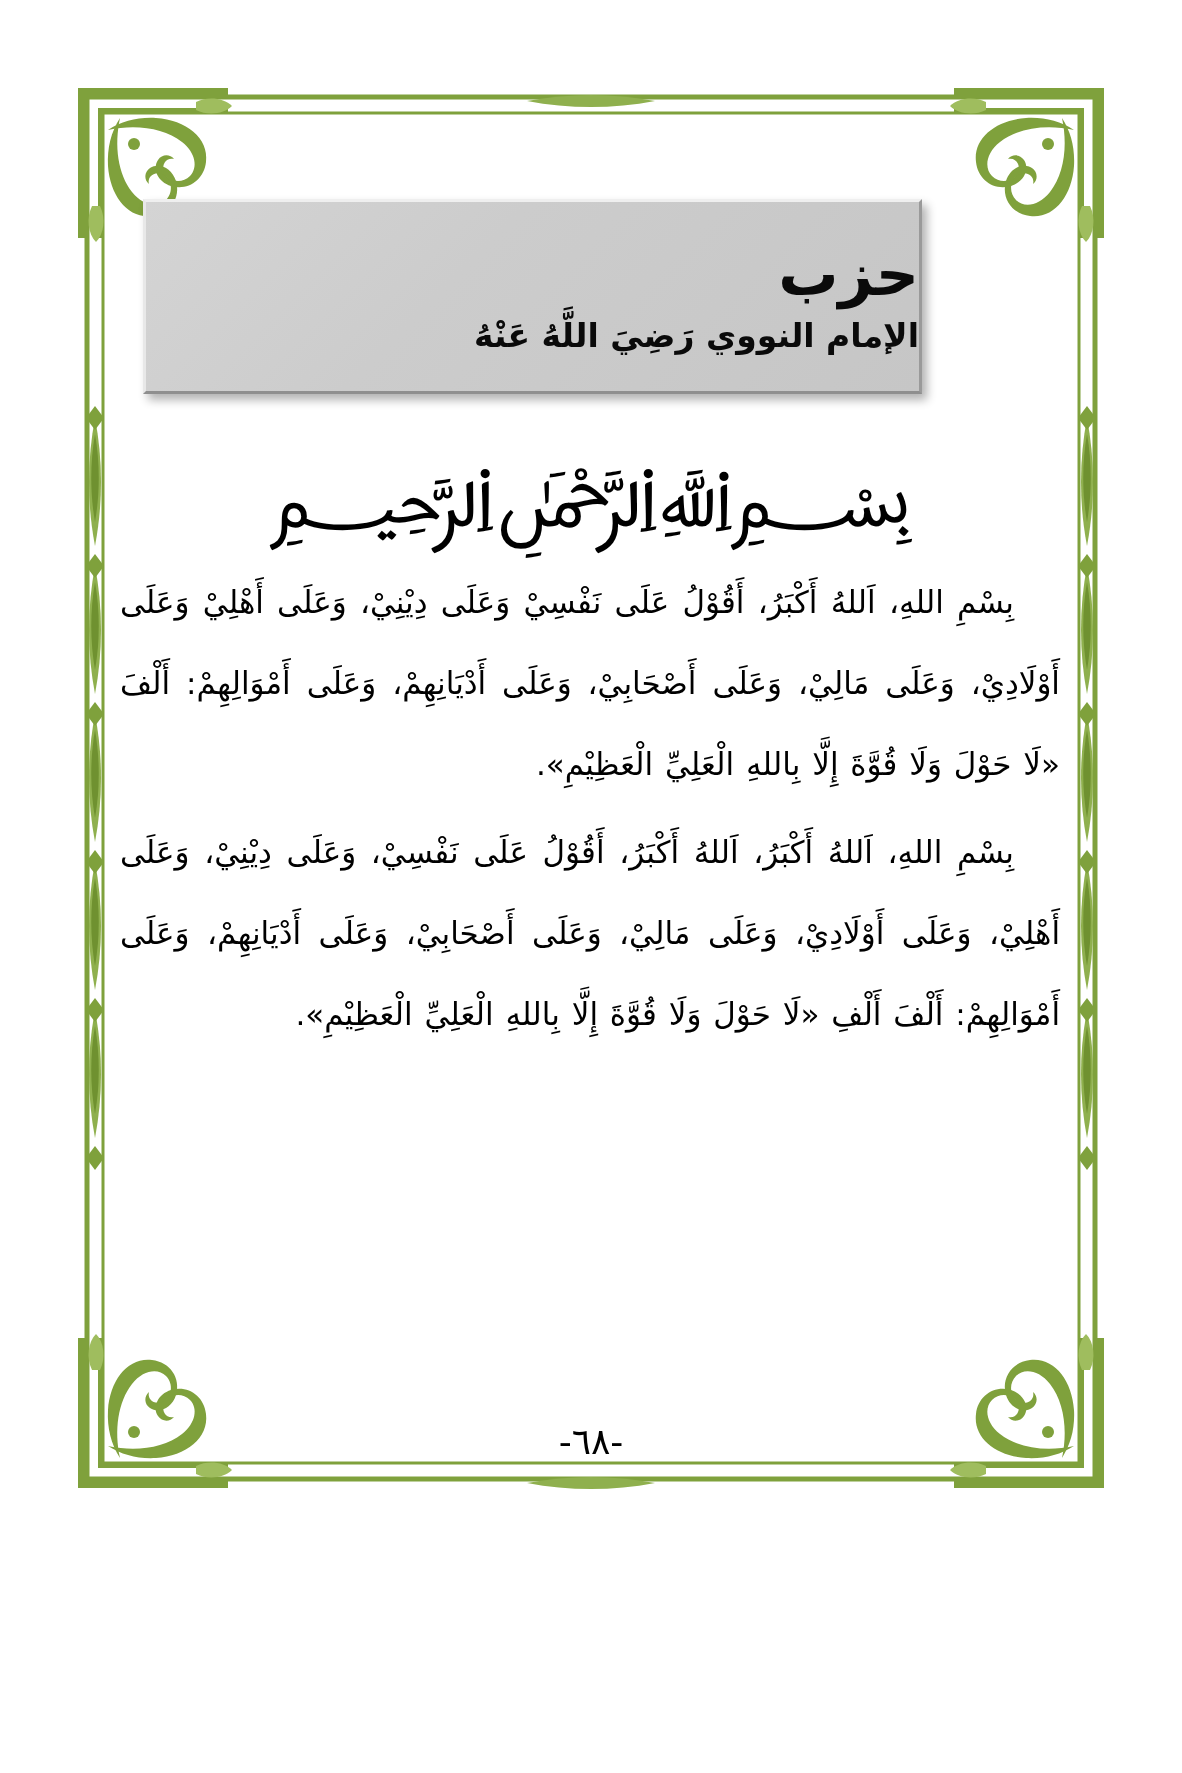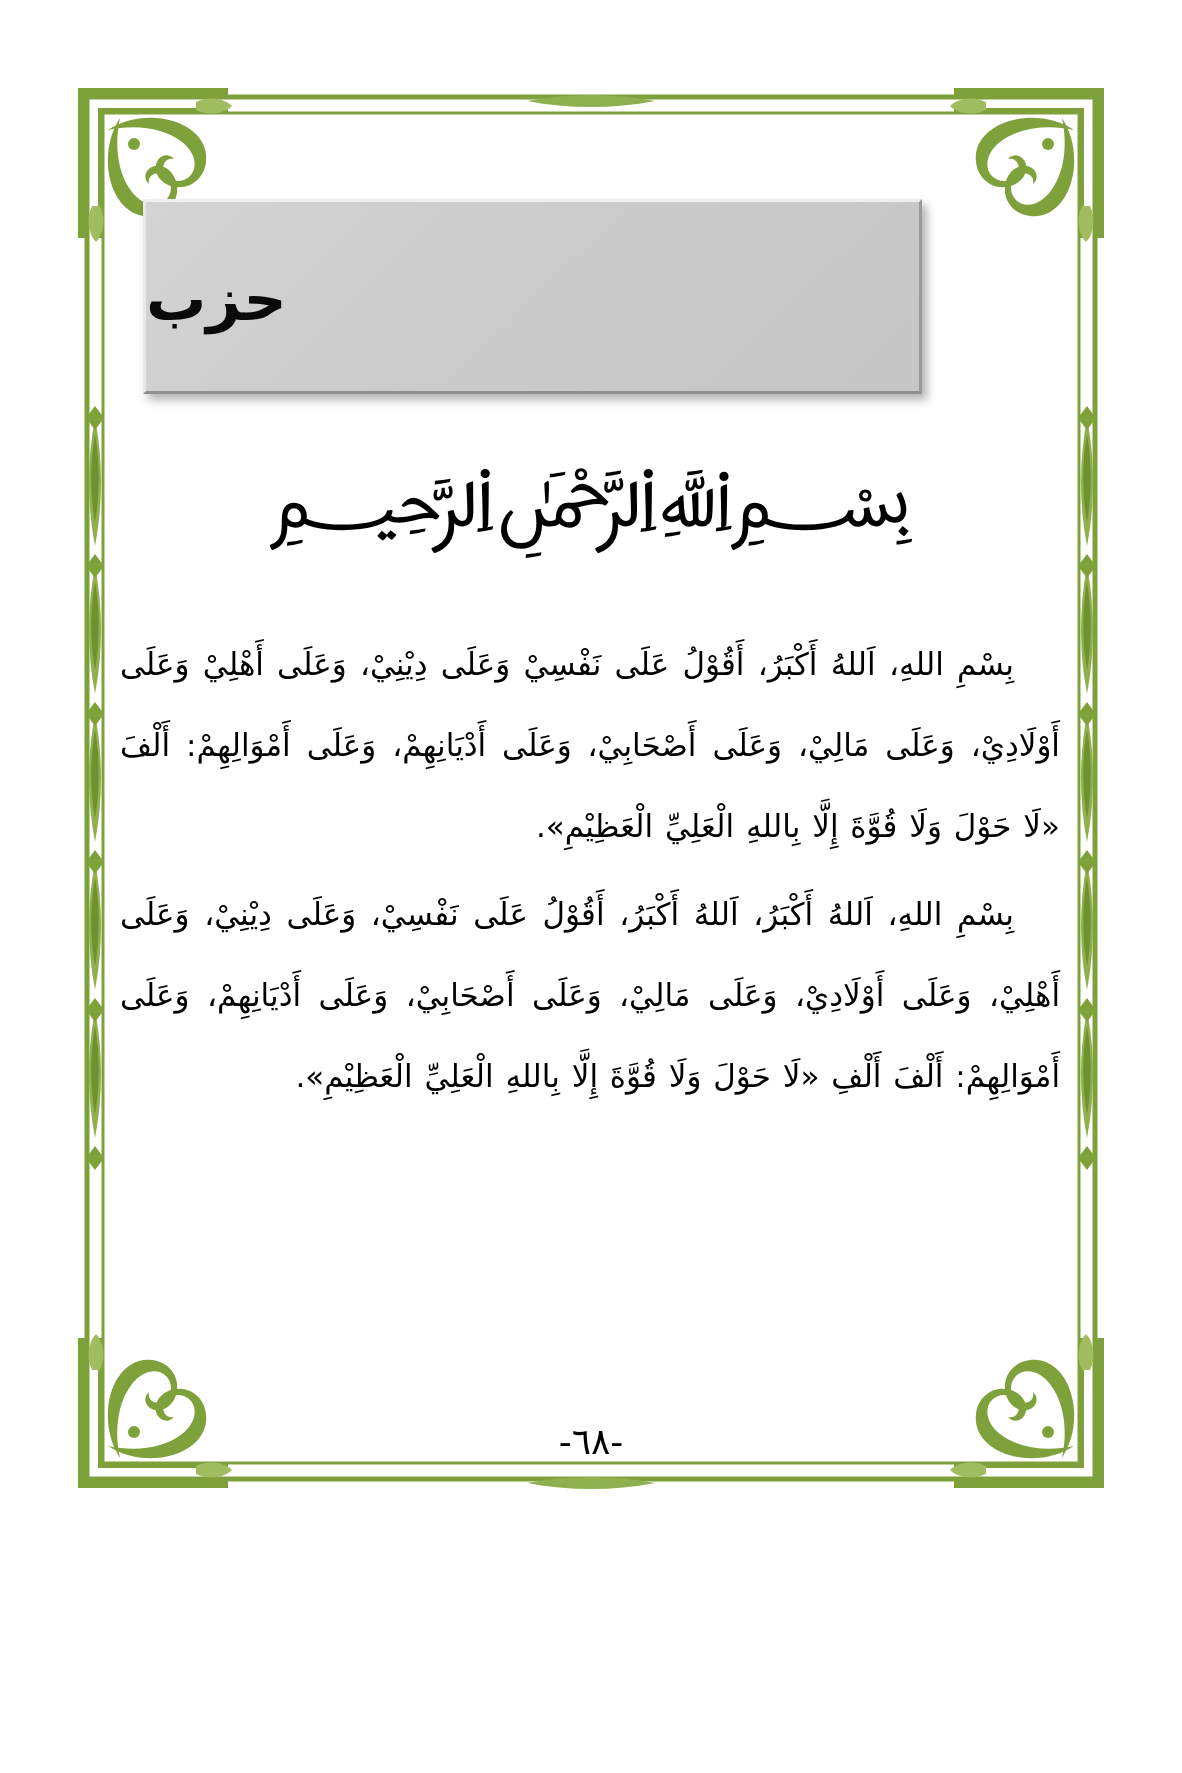--- a/index.html
+++ b/index.html
@@ -52,21 +52,21 @@
     box-shadow: 5px 6px 9px rgba(0,0,0,0.30);
     box-sizing: border-box;
     display: flex;
     flex-direction: column;
     align-items: center;
     justify-content: center;
     overflow: hidden;
   }
   .plaque-inner {
     width: 100%;
-    text-align: left;
+    text-align: right;
     padding-top: 6px;
   }
   .title-main {
     font-family: "DejaVu Sans", "Liberation Sans", sans-serif;
     font-size: 60px;
     font-weight: bold;
     color: #0a0a0a;
     line-height: 1.05;
     letter-spacing: 0;
     direction: rtl;
@@ -95,21 +95,21 @@
     font-size: 84px;
     color: #000000;
     line-height: 1;
     display: inline-block;
   }
 
   
   .body-text {
     position: absolute;
     left: 120px;
-    top: 624px;
+    top: 562px;
     width: 940px;
     direction: rtl;
     text-align: justify;
     text-align-last: justify;
   }
   .para {
     font-family: "DejaVu Sans", "Liberation Sans", sans-serif;
     font-size: 31px;
     line-height: 2.62;
     color: #000000;
@@ -203,20 +203,21 @@
       </g>
 
       <use href="#top-orn" x="449" y="5"></use>
       <use href="#top-orn" x="449" y="1387"></use>
     </svg>
   </div>
 
   <div class="title-plaque">
     <div class="plaque-inner">
       <div class="title-main">حزب</div>
+      <div class="title-sub">الإمام النووي رَضِيَ اللَّهُ عَنْهُ</div>
     </div>
   </div>
 
   <div class="basmala">
     <span class="glyph">﷽</span>
   </div>
 
   <div class="body-text">
     <p class="para">بِسْمِ اللهِ، اَللهُ أَكْبَرُ، أَقُوْلُ عَلَى نَفْسِيْ وَعَلَى دِيْنِيْ، وَعَلَى أَهْلِيْ وَعَلَى أَوْلَادِيْ، وَعَلَى مَالِيْ، وَعَلَى أَصْحَابِيْ، وَعَلَى أَدْيَانِهِمْ، وَعَلَى أَمْوَالِهِمْ: أَلْفَ «لَا حَوْلَ وَلَا قُوَّةَ إِلَّا بِاللهِ الْعَلِيِّ الْعَظِيْمِ».</p>
     <p class="para">بِسْمِ اللهِ، اَللهُ أَكْبَرُ، اَللهُ أَكْبَرُ، أَقُوْلُ عَلَى نَفْسِيْ، وَعَلَى دِيْنِيْ، وَعَلَى أَهْلِيْ، وَعَلَى أَوْلَادِيْ، وَعَلَى مَالِيْ، وَعَلَى أَصْحَابِيْ، وَعَلَى أَدْيَانِهِمْ، وَعَلَى أَمْوَالِهِمْ: أَلْفَ أَلْفِ «لَا حَوْلَ وَلَا قُوَّةَ إِلَّا بِاللهِ الْعَلِيِّ الْعَظِيْمِ».</p>

